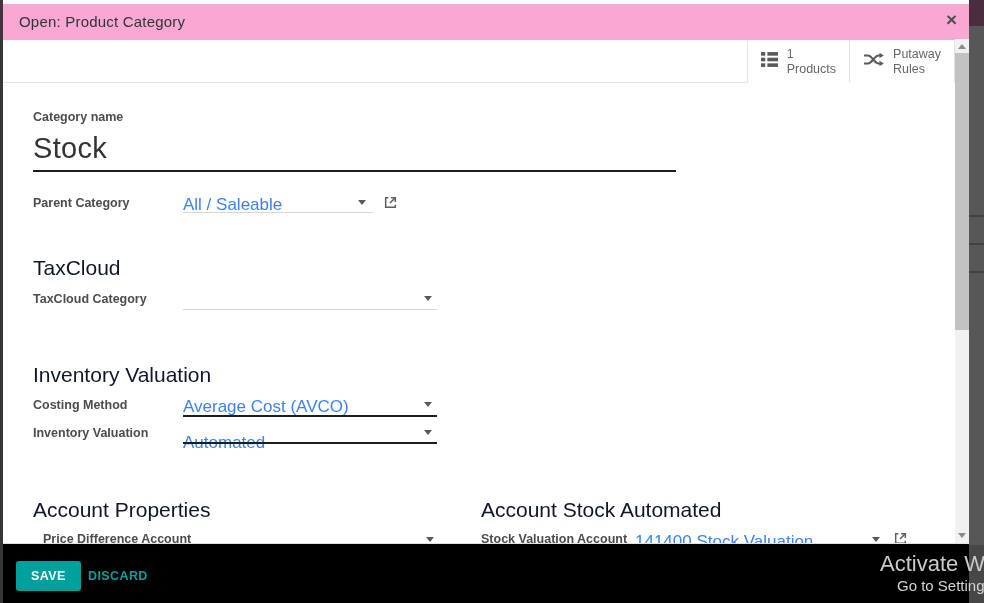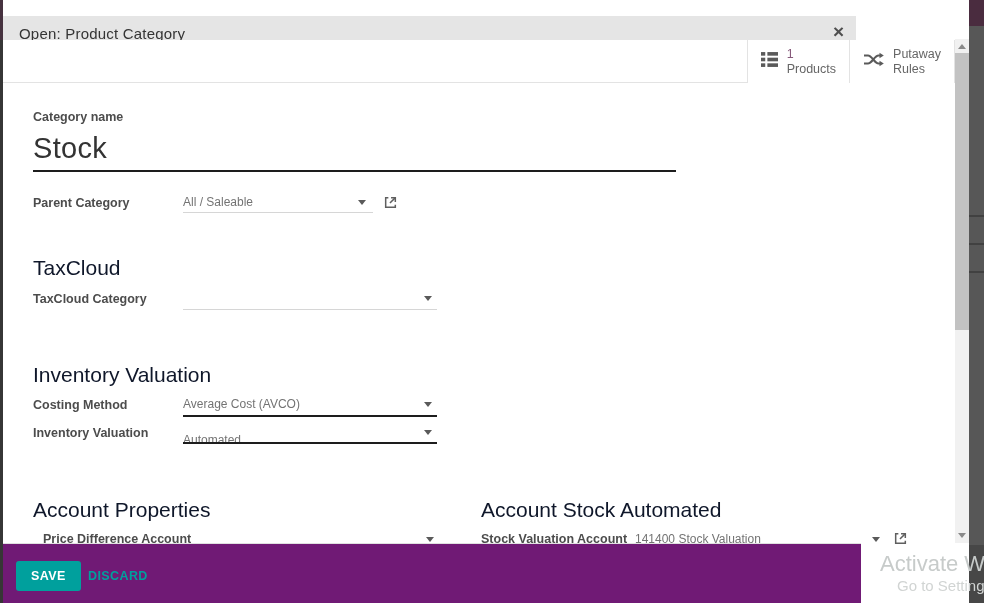--- a/index.html
+++ b/index.html
@@ -17,22 +17,22 @@
   .edge-right {
     position:absolute; left:969px; top:0; width:15px; height:603px;
     background:#575757;
   }
   .edge-right .er-top { position:absolute; left:0; top:0; width:15px; height:26px; background:#4a2c3f; }
   .edge-right .er-line { position:absolute; left:0; width:15px; height:2px; background:#414141; }
   .edge-right .er-bottom { position:absolute; left:0; top:545px; width:15px; height:58px; background:#474747; }
 
   
   .titlebar {
-    position:absolute; left:3px; top:16px; width:853px; height:39px;
-    background:#e5e5e5; border-bottom:1px solid #e3e3e3;
+    position:absolute; left:3px; top:4px; width:966px; height:39px;
+    background:#f9a8d4; border-bottom:1px solid #e3e3e3;
   }
   .modal-title {
     position:absolute; left:16px; top:9px; font-size:15px; color:#343434; letter-spacing:.2px;
   }
   .close-btn {
     position:absolute; right:12px; top:4px; font-size:19px; color:#4f4f4f;
     cursor:pointer; line-height:24px; font-weight:700;
   }
 
   
@@ -44,36 +44,36 @@
   .statbtn {
     display:flex; align-items:center; gap:9px; padding:0 13px;
     border-left:1px solid #e3e3e3; cursor:pointer; background:#fff;
   }
   .statbtn:last-child { border-right:1px solid #e3e3e3; }
   .statbtn .txt { display:flex; flex-direction:column; line-height:15px; font-size:12.5px; color:#666; }
   .stat-value { color:#875a7b; }
 
   
   .lbl { position:absolute; font-size:12.5px; font-weight:700; color:#4c4c4c; white-space:nowrap; }
-  .val { position:absolute; font-size:12px; color:#737373; white-space:nowrap; }
+  .val { position:absolute; font-size:17px; color:#3b82f6; white-space:nowrap; }
   .heading { position:absolute; font-size:21px; color:#0f172a; white-space:nowrap; }
   .uline { position:absolute; height:1px; background:#d6d6d6; }
   .uline-dark { position:absolute; height:2px; background:#1d1d1d; }
   .bigname { position:absolute; font-size:29px; color:#333; letter-spacing:.3px; }
   .caret {
     position:absolute; width:0; height:0;
     border-left:4.5px solid transparent; border-right:4.5px solid transparent;
     border-top:5px solid #5a5a5a; cursor:pointer;
   }
   .extlink { position:absolute; cursor:pointer; }
 
   
   .footer {
-    position:absolute; left:3px; top:543px; width:858px; height:60px;
-    background:#701a75; border-top:1px solid #e0e0e0;
+    position:absolute; left:3px; top:543px; width:966px; height:60px;
+    background:#000000; border-top:1px solid #e0e0e0;
   }
   .save-btn {
     position:absolute; left:13px; top:17px; background:#00a09d; color:#fff;
     font-size:12.5px; font-weight:700; padding:8px 15px; border:none;
     border-radius:3px; cursor:pointer; letter-spacing:.4px;
     font-family:"Liberation Sans", sans-serif;
   }
   .discard-btn {
     position:absolute; left:85px; top:25px; color:#00a09d; background:none; border:none;
     font-size:12.5px; font-weight:700; cursor:pointer; letter-spacing:.4px;

